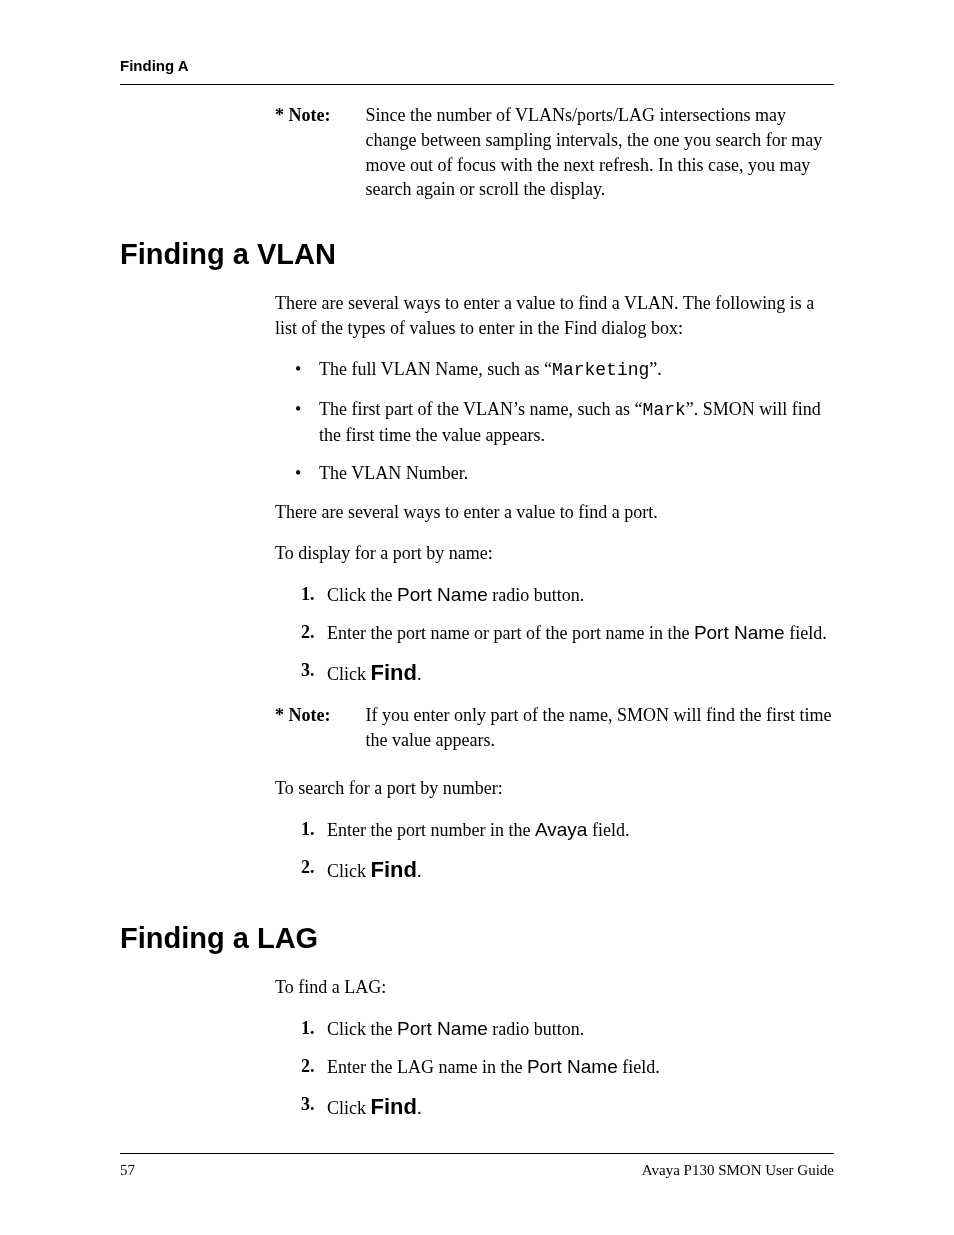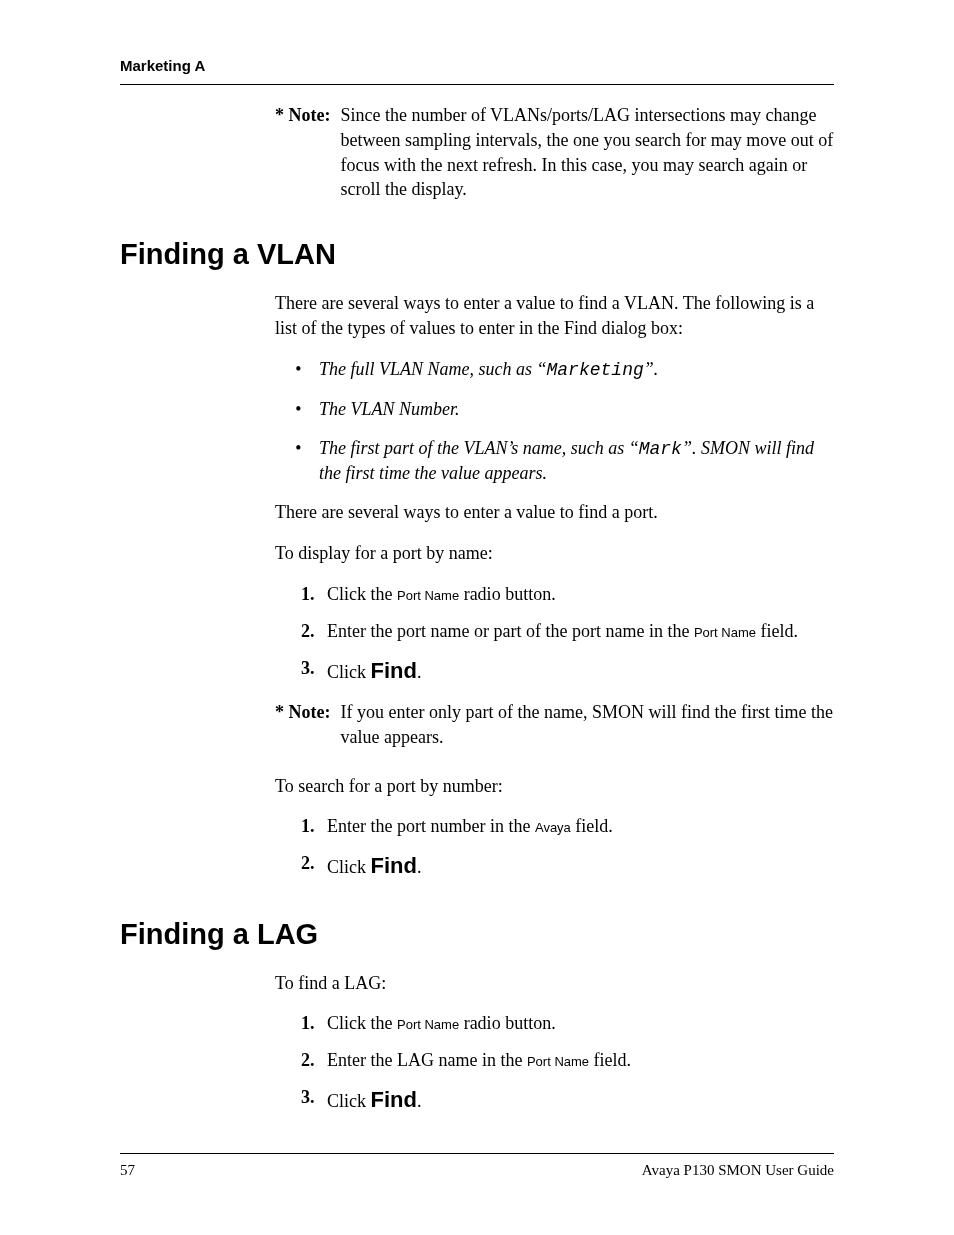--- a/index.html
+++ b/index.html
@@ -33,41 +33,41 @@
     margin-top: 6px;
   }
   .body-indent {
     margin-left: 155px;
     font-size: 18px;
     line-height: 1.38;
   }
   .note {
     display: flex;
     margin-bottom: 24px;
+    gap: 25px;
   }
   .note-label {
     white-space: nowrap;
     padding-right: 10px;
     font-weight: bold;
   }
   .note-text {}
   h2.section-heading {
     font-family: "Trebuchet MS", "Lucida Sans", Arial, sans-serif;
     font-weight: bold;
     font-size: 29px;
     margin: 36px 0 20px 0;
   }
   p.para {
     margin: 0 0 16px 0;
   }
   ul.bullets {
     list-style: none;
     padding: 0;
     margin: 0 0 0 20px;
-    font-style: italic;
   }
   ul.bullets li {
     position: relative;
     padding-left: 24px;
     margin-bottom: 14px;
   }
   ul.bullets li::before {
     content: "•";
     position: absolute;
     left: 0;
@@ -91,21 +91,21 @@
     position: absolute;
     left: 0;
     top: 0;
     font-weight: bold;
   }
   .code {
     font-family: "Courier New", Courier, monospace;
   }
   .ui {
     font-family: "Trebuchet MS", "Lucida Sans", Arial, sans-serif;
-    font-size: 13px;
+    font-size: 19px;
   }
   .ui-bold {
     font-family: "Trebuchet MS", "Lucida Sans", Arial, sans-serif;
     font-weight: bold;
     font-size: 22px;
   }
   .footer {
     position: absolute;
     bottom: 56px;
     left: 120px;
@@ -120,42 +120,42 @@
   }
   .footer-right {
     font-family: Liberation Serif, serif;
   }
 </style>
 </head>
 <body>
 
 <div class="page">
 
-  <div class="appendix-header">Marketing A</div>
+  <div class="appendix-header">Finding A</div>
   <hr class="hr-top">
 
   <div class="body-indent">
     <div class="note">
       <div class="note-label">* Note:</div>
       <div class="note-text">Since the number of VLANs/ports/LAG intersections may change between sampling intervals, the one you search for may move out of focus with the next refresh. In this case, you may search again or scroll the display.</div>
     </div>
   </div>
 
   <h2 class="section-heading">Finding a VLAN</h2>
   <div class="body-indent">
     <p class="para">There are several ways to enter a value to find a VLAN. The following is a list of the types of values to enter in the Find dialog box:</p>
     <ul class="bullets">
       <li>
         <span>The full VLAN Name, such as “</span><span class="code">Marketing</span><span>”.</span>
       </li>
       <li>
+        <span>The first part of the VLAN’s name, such as “</span><span class="code">Mark</span><span>”. SMON will find the first time the value appears.</span>
+      </li>
+      <li>
         <span>The VLAN Number.</span>
-      </li>
-      <li>
-        <span>The first part of the VLAN’s name, such as “</span><span class="code">Mark</span><span>”. SMON will find the first time the value appears.</span>
       </li>
     </ul>
   </div>
 
   <div class="body-indent">
     <p class="para">There are several ways to enter a value to find a port.</p>
     <p class="para">To display for a port by name:</p>
     <ol class="steps">
       <li>
         <span>Click the </span><span class="ui">Port Name</span><span> radio button.</span>

